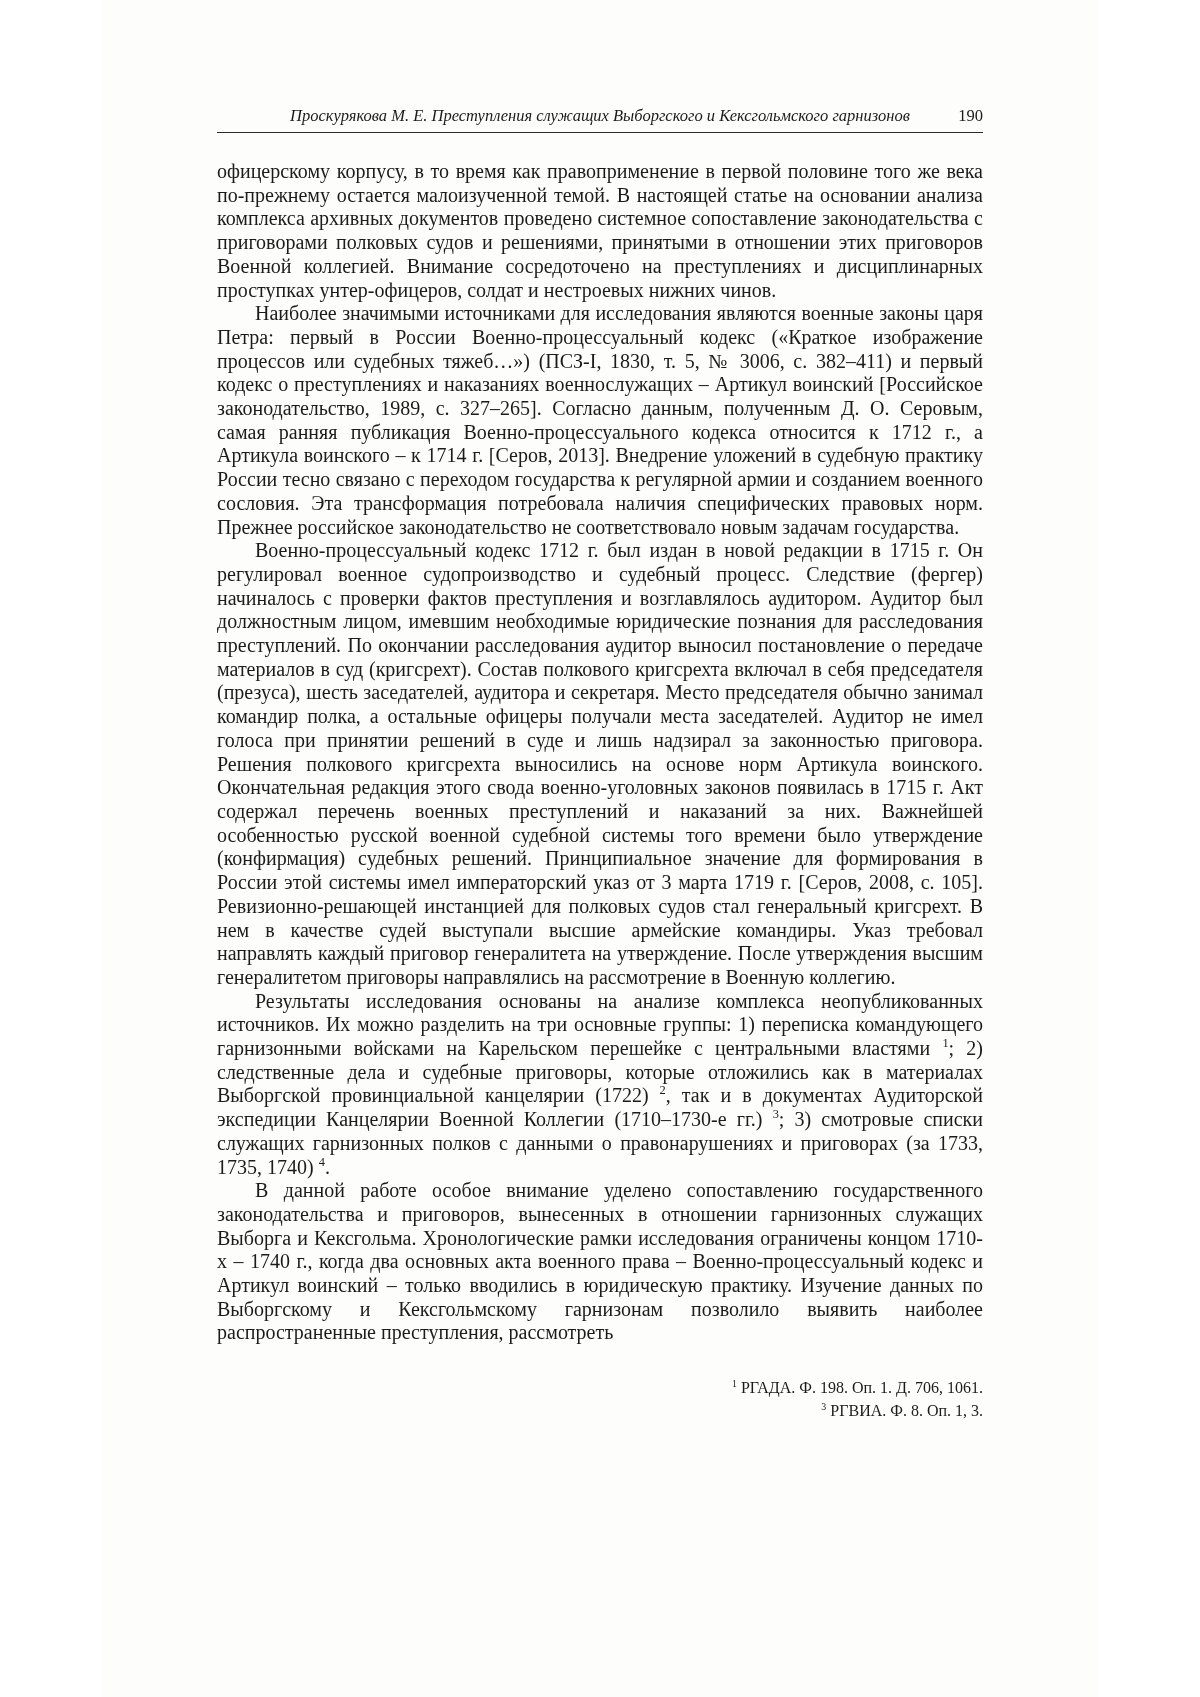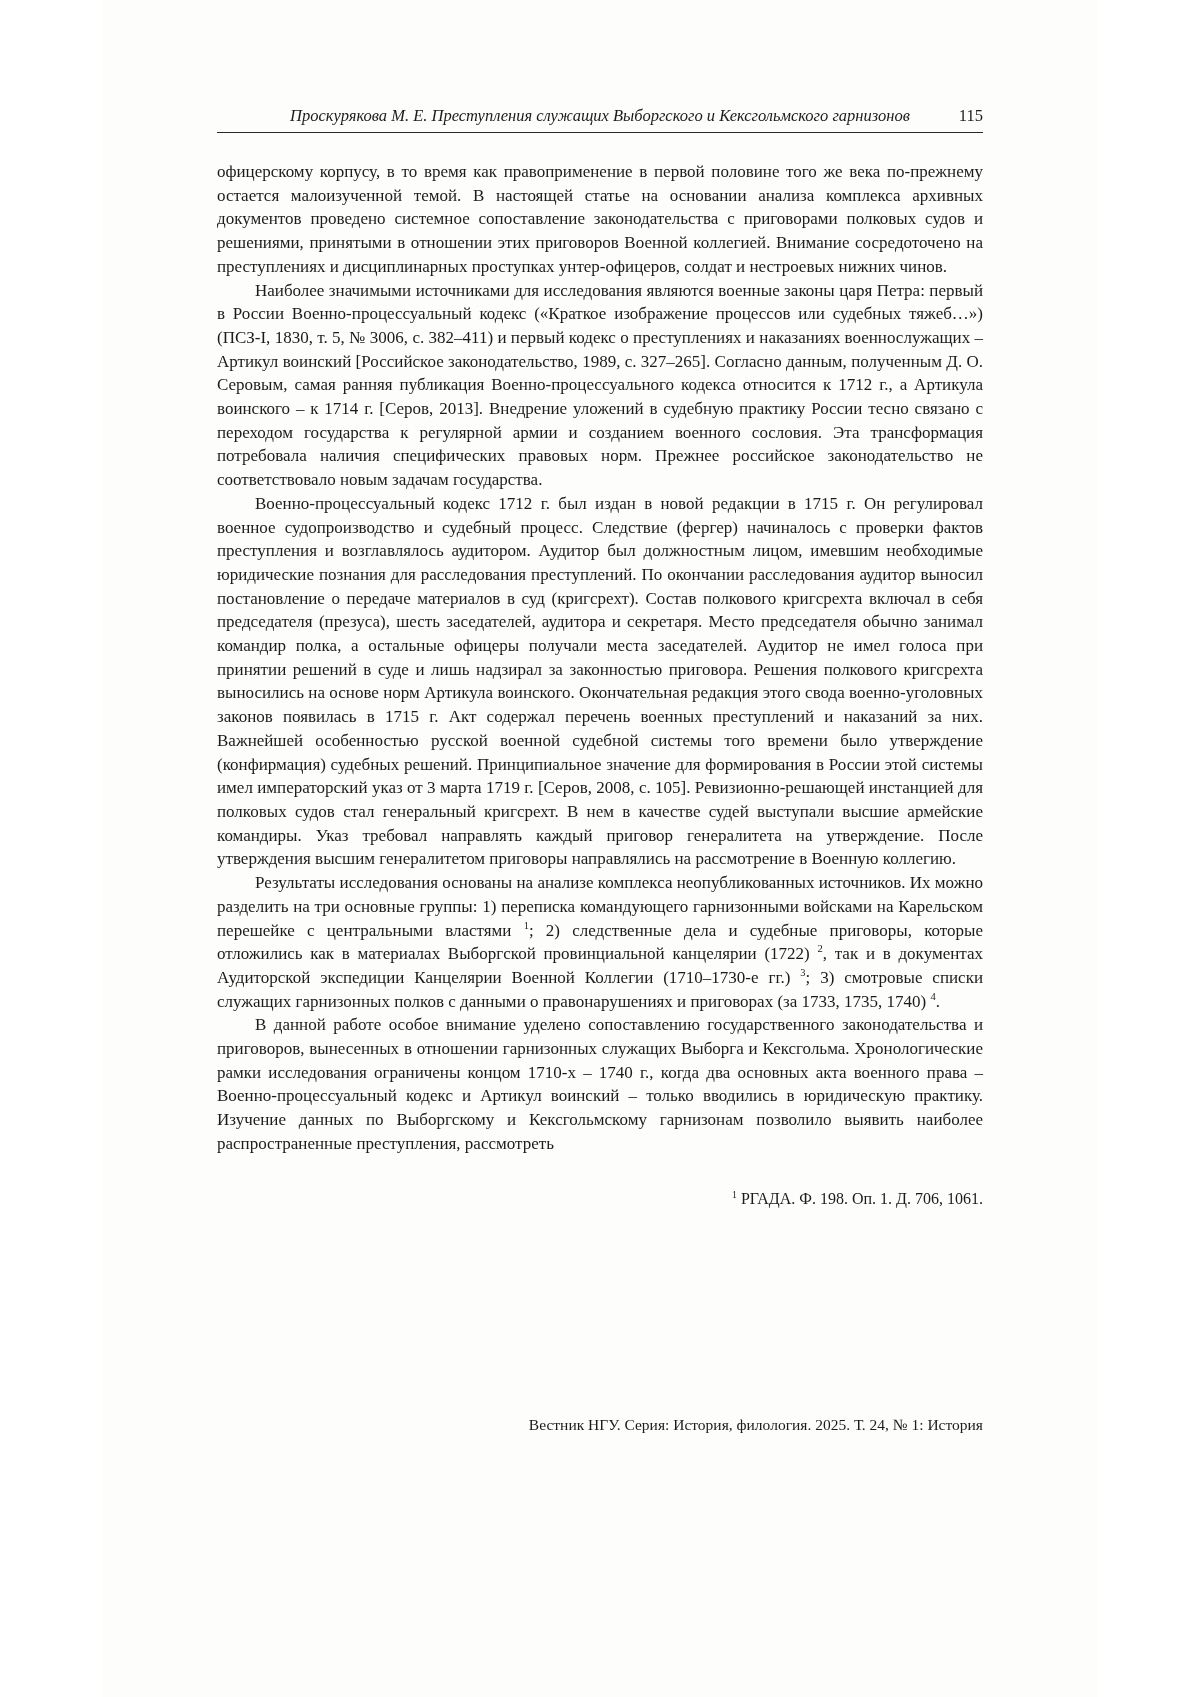--- a/index.html
+++ b/index.html
@@ -35,21 +35,21 @@
     font-style: normal;
     font-size: 16.5px;
   }
   .header-rule {
     border: none;
     border-top: 1.6px solid #2a2a2a;
     margin: 0 0 27px 0;
   }
   .body-text p {
     margin: 0;
-    font-size: 17px;
+    font-size: 20px;
     line-height: 23.7px;
     text-align: justify;
     hyphens: auto;
     font-family: Liberation Serif, serif;
     -webkit-hyphens: auto;
   }
   .body-text p.indent { text-indent: 38px; }
   sup {
     font-size: 0.62em;
     line-height: 0;
@@ -73,34 +73,34 @@
   }
   .page-footer div { margin: 0; }
 </style>
 </head>
 <body>
 
 <div class="page">
 
   <div class="running-header">
     <span class="running-title">Проскурякова М. Е. Преступления служащих Выборгского и Кексгольмского гарнизонов</span>
-    <span class="page-number">115</span>
+    <span class="page-number">190</span>
   </div>
 
   <hr class="header-rule">
 
   <div class="body-text" id="paragraphs">
       <p class="">офицерскому корпусу, в то время как правоприменение в первой половине того же века по-прежнему остается малоизученной темой. В настоящей статье на основании анализа комплекса архивных документов проведено системное сопоставление законодательства с приговорами полковых судов и решениями, принятыми в отношении этих приговоров Военной коллегией. Внимание сосредоточено на преступлениях и дисциплинарных проступках унтер-офицеров, солдат и нестроевых нижних чинов.</p>
       <p class="indent">Наиболее значимыми источниками для исследования являются военные законы царя Петра: первый в России Военно-процессуальный кодекс («Краткое изображение процессов или судебных тяжеб…») (ПСЗ-I, 1830, т. 5, № 3006, с. 382–411) и первый кодекс о преступлениях и наказаниях военнослужащих – Артикул воинский [Российское законодательство, 1989, с. 327–265]. Согласно данным, полученным Д. О. Серовым, самая ранняя публикация Военно-процессуального кодекса относится к 1712 г., а Артикула воинского – к 1714 г. [Серов, 2013]. Внедрение уложений в судебную практику России тесно связано с переходом государства к регулярной армии и созданием военного сословия. Эта трансформация потребовала наличия специфических правовых норм. Прежнее российское законодательство не соответствовало новым задачам государства.</p>
       <p class="indent">Военно-процессуальный кодекс 1712 г. был издан в новой редакции в 1715 г. Он регулировал военное судопроизводство и судебный процесс. Следствие (фергер) начиналось с проверки фактов преступления и возглавлялось аудитором. Аудитор был должностным лицом, имевшим необходимые юридические познания для расследования преступлений. По окончании расследования аудитор выносил постановление о передаче материалов в суд (кригсрехт). Состав полкового кригсрехта включал в себя председателя (презуса), шесть заседателей, аудитора и секретаря. Место председателя обычно занимал командир полка, а остальные офицеры получали места заседателей. Аудитор не имел голоса при принятии решений в суде и лишь надзирал за законностью приговора. Решения полкового кригсрехта выносились на основе норм Артикула воинского. Окончательная редакция этого свода военно-уголовных законов появилась в 1715 г. Акт содержал перечень военных преступлений и наказаний за них. Важнейшей особенностью русской военной судебной системы того времени было утверждение (конфирмация) судебных решений. Принципиальное значение для формирования в России этой системы имел императорский указ от 3 марта 1719 г. [Серов, 2008, с. 105]. Ревизионно-решающей инстанцией для полковых судов стал генеральный кригсрехт. В нем в качестве судей выступали высшие армейские командиры. Указ требовал направлять каждый приговор генералитета на утверждение. После утверждения высшим генералитетом приговоры направлялись на рассмотрение в Военную коллегию.</p>
       <p class="indent">Результаты исследования основаны на анализе комплекса неопубликованных источников. Их можно разделить на три основные группы: 1) переписка командующего гарнизонными войсками на Карельском перешейке с центральными властями <sup>1</sup>; 2) следственные дела и судебные приговоры, которые отложились как в материалах Выборгской провинциальной канцелярии (1722) <sup>2</sup>, так и в документах Аудиторской экспедиции Канцелярии Военной Коллегии (1710–1730-е гг.) <sup>3</sup>; 3) смотровые списки служащих гарнизонных полков с данными о правонарушениях и приговорах (за 1733, 1735, 1740) <sup>4</sup>.</p>
       <p class="indent">В данной работе особое внимание уделено сопоставлению государственного законодательства и приговоров, вынесенных в отношении гарнизонных служащих Выборга и Кексгольма. Хронологические рамки исследования ограничены концом 1710-х – 1740 г., когда два основных акта военного права – Военно-процессуальный кодекс и Артикул воинский – только вводились в юридическую практику. Изучение данных по Выборгскому и Кексгольмскому гарнизонам позволило выявить наиболее распространенные преступления, рассмотреть</p>
     </div>
 
   <div class="footnotes" id="footnotes">
       <p class="footnote"><sup>1</sup> РГАДА. Ф. 198. Оп. 1. Д. 706, 1061.</p>
+      <p class="footnote"><sup>3</sup> РГВИА. Ф. 8. Оп. 1, 3.</p>
     </div>
 
   <div class="page-footer">
-    <div>Вестник НГУ. Серия: История, филология. 2025. Т. 24, № 1: История</div>
   </div>
 
 </div>
 
 </body></html>

